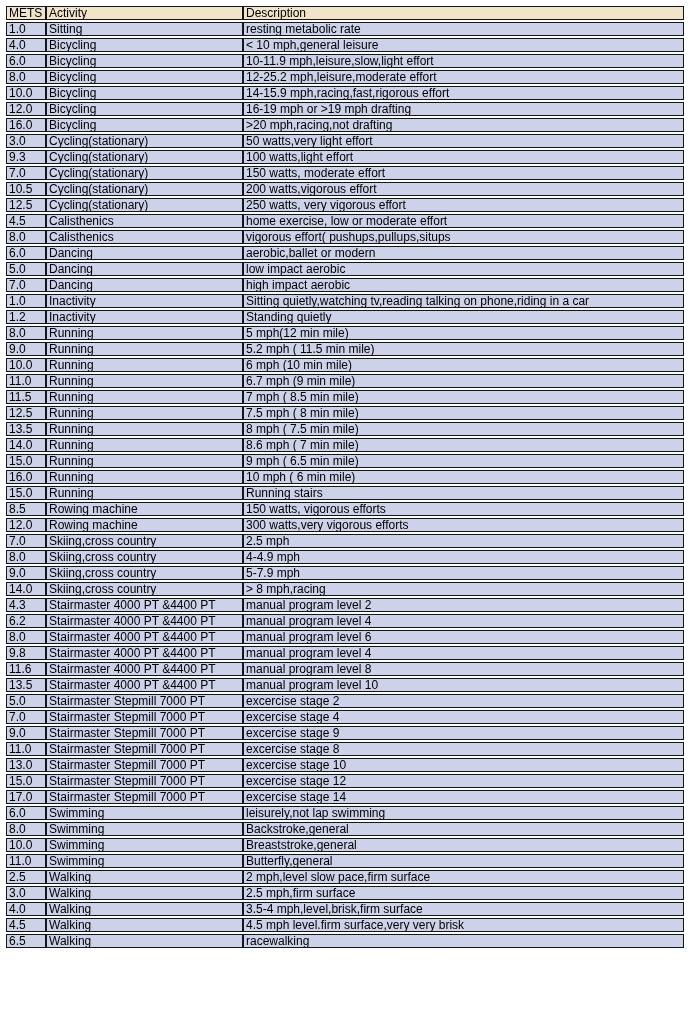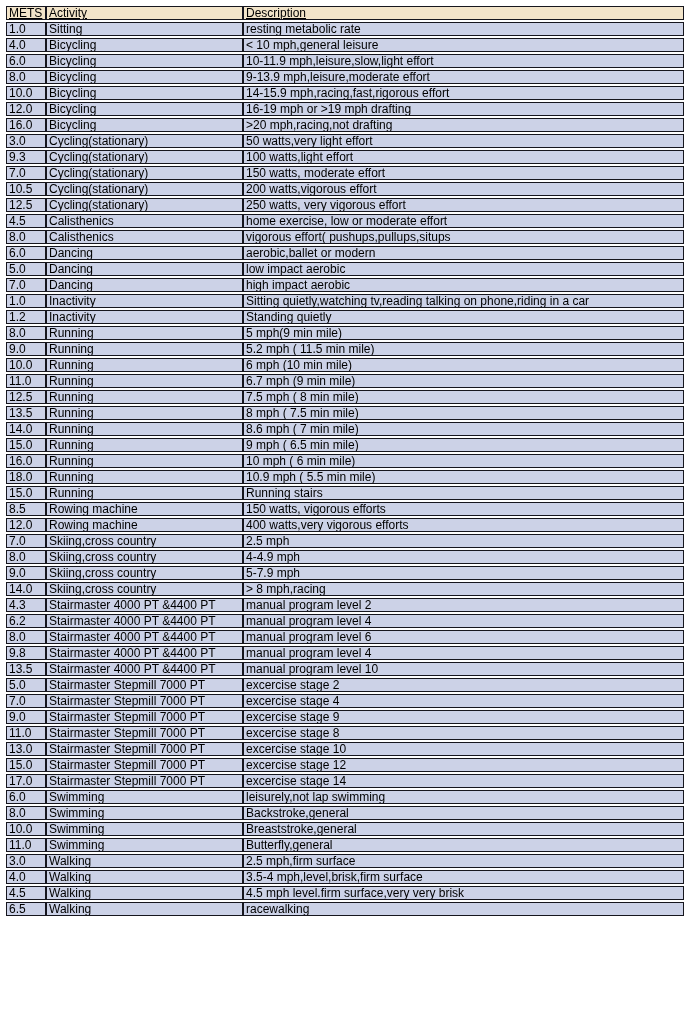--- a/index.html
+++ b/index.html
@@ -34,21 +34,21 @@
     font-size: 12px;
     line-height: 12px;
     height: 14px;
     padding: 0 3px 0 2px;
     white-space: nowrap;
     overflow: hidden;
     font-weight: normal;
     text-align: left;
     vertical-align: middle;
   }
-  table.mets-table thead th { background: var(--header-bg); text-decoration: underline; }
+  table.mets-table thead th { background: var(--header-bg); }
   table.mets-table tbody td { background: var(--row-bg); }
   .col-mets { width: 40px; }
   .col-activity { width: 197px; }
   .col-description { width: 441px; }
   th.mets, td.mets { text-align: right; padding-right: 4px; }
 </style>
 </head>
 <body>
 
 <table class="mets-table">
@@ -76,21 +76,21 @@
         <td class="description">&lt; 10 mph,general leisure</td>
       </tr>
       <tr>
         <td class="mets">6.0</td>
         <td class="activity">Bicycling</td>
         <td class="description">10-11.9 mph,leisure,slow,light effort</td>
       </tr>
       <tr>
         <td class="mets">8.0</td>
         <td class="activity">Bicycling</td>
-        <td class="description">9-13.9 mph,leisure,moderate effort</td>
+        <td class="description">12-25.2 mph,leisure,moderate effort</td>
       </tr>
       <tr>
         <td class="mets">10.0</td>
         <td class="activity">Bicycling</td>
         <td class="description">14-15.9 mph,racing,fast,rigorous effort</td>
       </tr>
       <tr>
         <td class="mets">12.0</td>
         <td class="activity">Bicycling</td>
         <td class="description">16-19 mph or &gt;19 mph drafting</td>
@@ -156,38 +156,43 @@
         <td class="description">Sitting quietly,watching tv,reading talking on phone,riding in a car</td>
       </tr>
       <tr>
         <td class="mets">1.2</td>
         <td class="activity">Inactivity</td>
         <td class="description">Standing quietly</td>
       </tr>
       <tr>
         <td class="mets">8.0</td>
         <td class="activity">Running</td>
-        <td class="description">5 mph(9 min mile)</td>
+        <td class="description">5 mph(12 min mile)</td>
       </tr>
       <tr>
         <td class="mets">9.0</td>
         <td class="activity">Running</td>
         <td class="description">5.2 mph ( 11.5 min mile)</td>
       </tr>
       <tr>
         <td class="mets">10.0</td>
         <td class="activity">Running</td>
         <td class="description">6 mph (10 min mile)</td>
       </tr>
       <tr>
         <td class="mets">11.0</td>
         <td class="activity">Running</td>
         <td class="description">6.7 mph (9 min mile)</td>
       </tr>
       <tr>
+        <td class="mets">11.5</td>
+        <td class="activity">Running</td>
+        <td class="description">7 mph ( 8.5 min mile)</td>
+      </tr>
+      <tr>
         <td class="mets">12.5</td>
         <td class="activity">Running</td>
         <td class="description">7.5 mph ( 8 min mile)</td>
       </tr>
       <tr>
         <td class="mets">13.5</td>
         <td class="activity">Running</td>
         <td class="description">8 mph ( 7.5 min mile)</td>
       </tr>
       <tr>
@@ -197,40 +202,35 @@
       </tr>
       <tr>
         <td class="mets">15.0</td>
         <td class="activity">Running</td>
         <td class="description">9 mph ( 6.5 min mile)</td>
       </tr>
       <tr>
         <td class="mets">16.0</td>
         <td class="activity">Running</td>
         <td class="description">10 mph ( 6 min mile)</td>
-      </tr>
-      <tr>
-        <td class="mets">18.0</td>
-        <td class="activity">Running</td>
-        <td class="description">10.9 mph ( 5.5 min mile)</td>
       </tr>
       <tr>
         <td class="mets">15.0</td>
         <td class="activity">Running</td>
         <td class="description">Running stairs</td>
       </tr>
       <tr>
         <td class="mets">8.5</td>
         <td class="activity">Rowing machine</td>
         <td class="description">150 watts, vigorous efforts</td>
       </tr>
       <tr>
         <td class="mets">12.0</td>
         <td class="activity">Rowing machine</td>
-        <td class="description">400 watts,very vigorous efforts</td>
+        <td class="description">300 watts,very vigorous efforts</td>
       </tr>
       <tr>
         <td class="mets">7.0</td>
         <td class="activity">Skiing,cross country</td>
         <td class="description">2.5 mph</td>
       </tr>
       <tr>
         <td class="mets">8.0</td>
         <td class="activity">Skiing,cross country</td>
         <td class="description">4-4.9 mph</td>
@@ -259,20 +259,25 @@
         <td class="mets">8.0</td>
         <td class="activity">Stairmaster 4000 PT &amp;4400 PT</td>
         <td class="description">manual program level 6</td>
       </tr>
       <tr>
         <td class="mets">9.8</td>
         <td class="activity">Stairmaster 4000 PT &amp;4400 PT</td>
         <td class="description">manual program level 4</td>
       </tr>
       <tr>
+        <td class="mets">11.6</td>
+        <td class="activity">Stairmaster 4000 PT &amp;4400 PT</td>
+        <td class="description">manual program level 8</td>
+      </tr>
+      <tr>
         <td class="mets">13.5</td>
         <td class="activity">Stairmaster 4000 PT &amp;4400 PT</td>
         <td class="description">manual program level 10</td>
       </tr>
       <tr>
         <td class="mets">5.0</td>
         <td class="activity">Stairmaster Stepmill 7000 PT</td>
         <td class="description">excercise stage 2</td>
       </tr>
       <tr>
@@ -317,20 +322,25 @@
       </tr>
       <tr>
         <td class="mets">10.0</td>
         <td class="activity">Swimming</td>
         <td class="description">Breaststroke,general</td>
       </tr>
       <tr>
         <td class="mets">11.0</td>
         <td class="activity">Swimming</td>
         <td class="description">Butterfly,general</td>
+      </tr>
+      <tr>
+        <td class="mets">2.5</td>
+        <td class="activity">Walking</td>
+        <td class="description">2 mph,level slow pace,firm surface</td>
       </tr>
       <tr>
         <td class="mets">3.0</td>
         <td class="activity">Walking</td>
         <td class="description">2.5 mph,firm surface</td>
       </tr>
       <tr>
         <td class="mets">4.0</td>
         <td class="activity">Walking</td>
         <td class="description">3.5-4 mph,level,brisk,firm surface</td>

